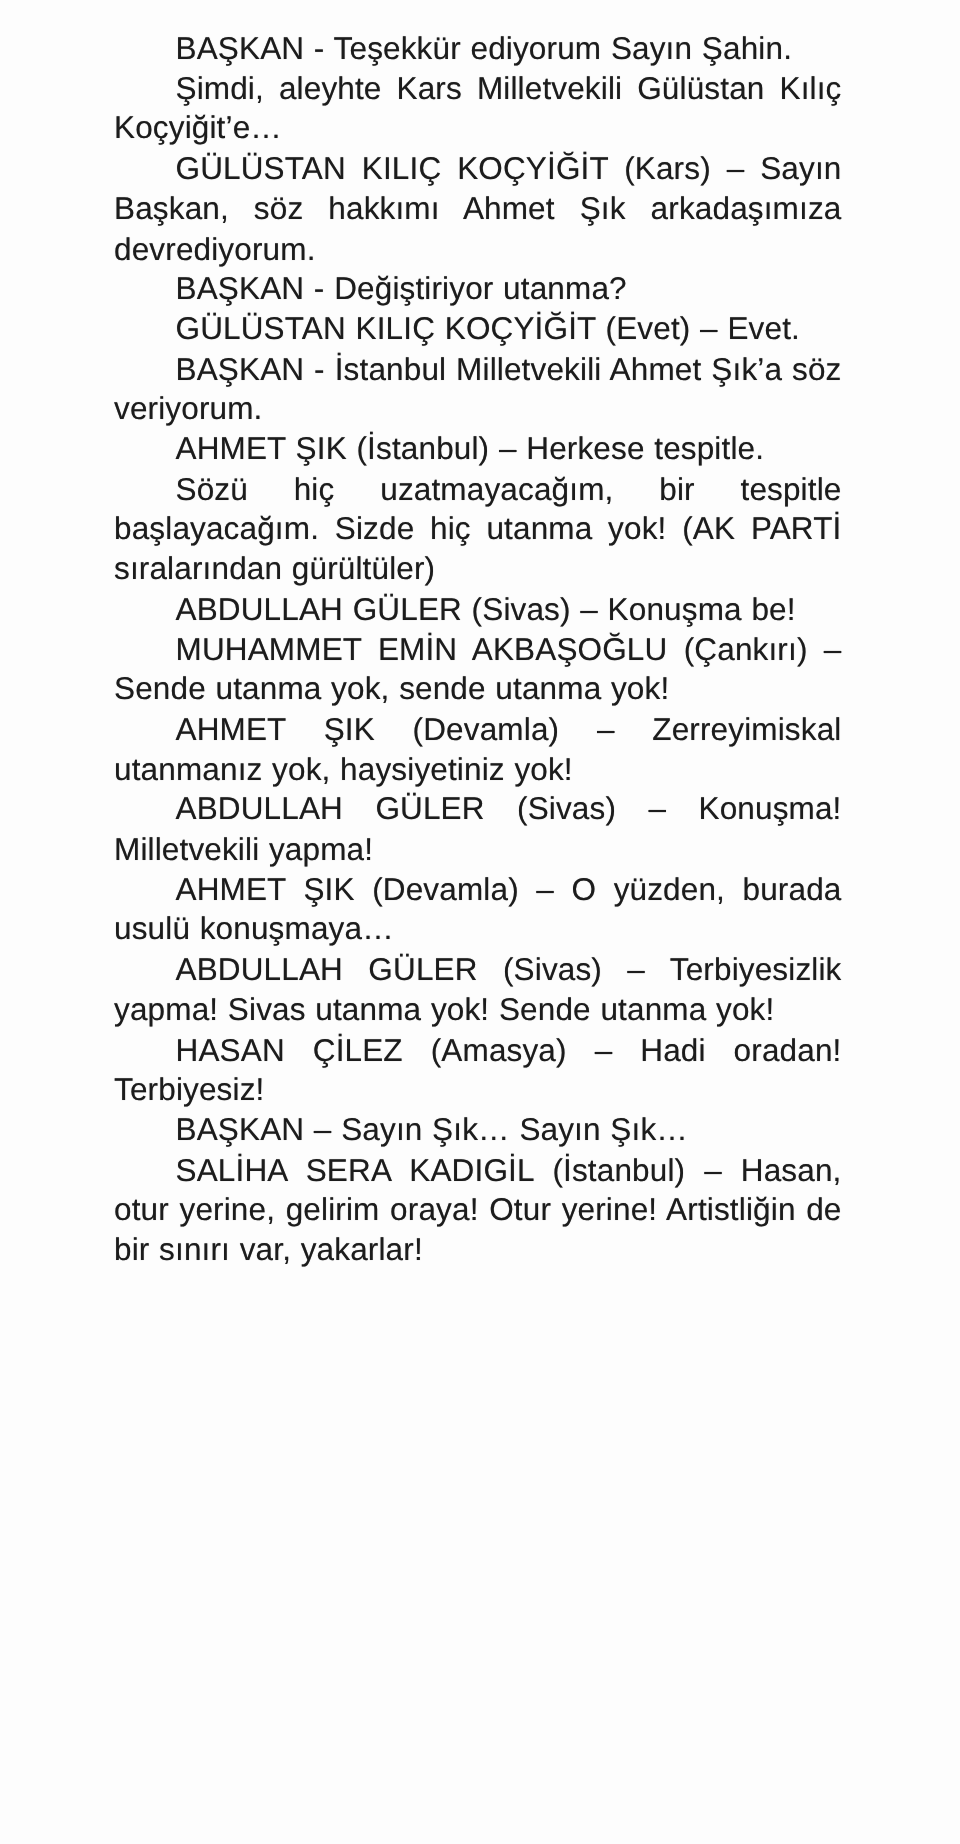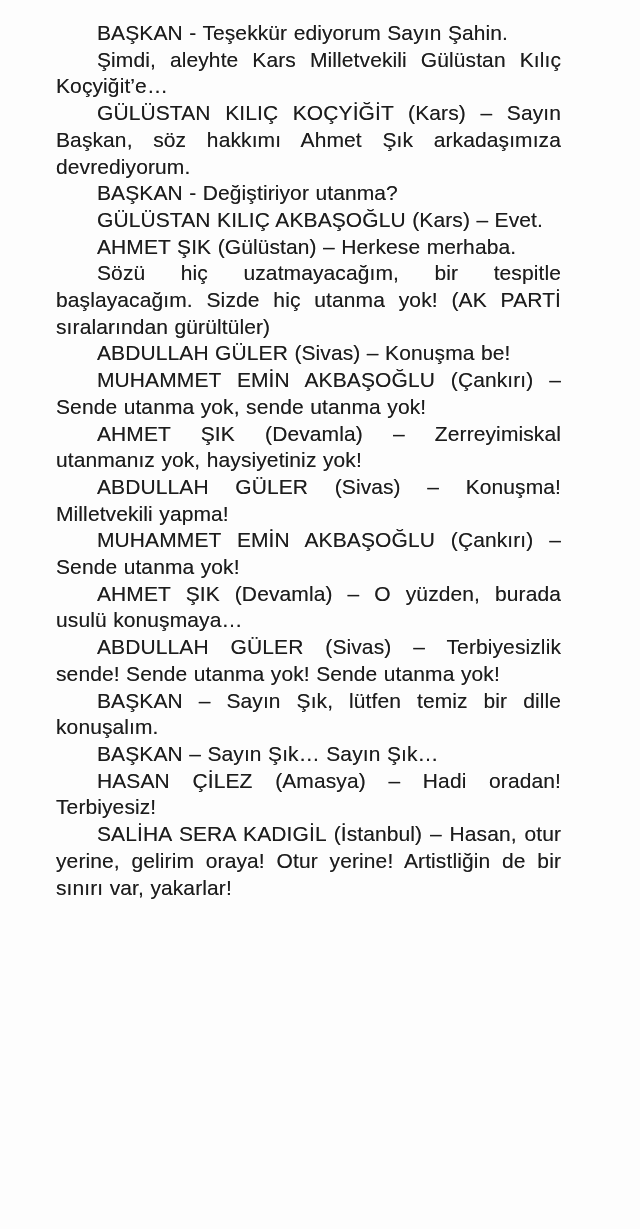--- a/index.html
+++ b/index.html
@@ -15,21 +15,21 @@
   .page {
     width: 640px;
     height: 1229px;
     box-sizing: border-box;
     background: #fdfdfd;
   }
   .transcript {
     box-sizing: border-box;
     width: 100%;
     height: 100%;
-    padding: 20px 79px 0 56px;
+    padding: 20px 79px 0 76px;
     font-family: "Liberation Sans", "DejaVu Sans", sans-serif;
     font-size: 21px;
     line-height: 26.7px;
     color: #1c1c1c;
     text-align: justify;
     text-rendering: optimizeLegibility;
     
     text-shadow: 0 0 0.45px rgba(30,30,30,0.55);
     letter-spacing: 0.1px;
   }
@@ -42,28 +42,27 @@
 </style>
 </head>
 <body>
 
 <main class="page" style="background: rgb(253, 253, 253);">
   <article class="transcript" style="color: rgb(28, 28, 28);">
       <p class="para">BAŞKAN - Teşekkür ediyorum Sayın Şahin.</p>
       <p class="para">Şimdi, aleyhte Kars Milletvekili Gülüstan Kılıç Koçyiğit’e…</p>
       <p class="para">GÜLÜSTAN KILIÇ KOÇYİĞİT (Kars) – Sayın Başkan, söz hakkımı Ahmet Şık arkadaşımıza devrediyorum.</p>
       <p class="para">BAŞKAN - Değiştiriyor utanma?</p>
-      <p class="para">GÜLÜSTAN KILIÇ AKBAŞOĞLU (Kars) – Evet.</p>
-      <p class="para">AHMET ŞIK (Gülüstan) – Herkese merhaba.</p>
+      <p class="para">GÜLÜSTAN KILIÇ KOÇYİĞİT (Evet) – Evet.</p>
+      <p class="para">BAŞKAN - İstanbul Milletvekili Ahmet Şık’a söz veriyorum.</p>
+      <p class="para">AHMET ŞIK (İstanbul) – Herkese tespitle.</p>
       <p class="para">Sözü hiç uzatmayacağım, bir tespitle başlayacağım. Sizde hiç utanma yok! (AK PARTİ sıralarından gürültüler)</p>
       <p class="para">ABDULLAH GÜLER (Sivas) – Konuşma be!</p>
       <p class="para">MUHAMMET EMİN AKBAŞOĞLU (Çankırı) – Sende utanma yok, sende utanma yok!</p>
       <p class="para">AHMET ŞIK (Devamla) – Zerreyimiskal utanmanız yok, haysiyetiniz yok!</p>
       <p class="para">ABDULLAH GÜLER (Sivas) – Konuşma! Milletvekili yapma!</p>
-      <p class="para">MUHAMMET EMİN AKBAŞOĞLU (Çankırı) – Sende utanma yok!</p>
       <p class="para">AHMET ŞIK (Devamla) – O yüzden, burada usulü konuşmaya…</p>
-      <p class="para">ABDULLAH GÜLER (Sivas) – Terbiyesizlik sende! Sende utanma yok! Sende utanma yok!</p>
-      <p class="para">BAŞKAN – Sayın Şık, lütfen temiz bir dille konuşalım.</p>
+      <p class="para">ABDULLAH GÜLER (Sivas) – Terbiyesizlik yapma! Sivas utanma yok! Sende utanma yok!</p>
+      <p class="para">HASAN ÇİLEZ (Amasya) – Hadi oradan! Terbiyesiz!</p>
       <p class="para">BAŞKAN – Sayın Şık… Sayın Şık…</p>
-      <p class="para">HASAN ÇİLEZ (Amasya) – Hadi oradan! Terbiyesiz!</p>
       <p class="para">SALİHA SERA KADIGİL (İstanbul) – Hasan, otur yerine, gelirim oraya! Otur yerine! Artistliğin de bir sınırı var, yakarlar!</p>
     </article>
 </main>
 
 </body></html>

